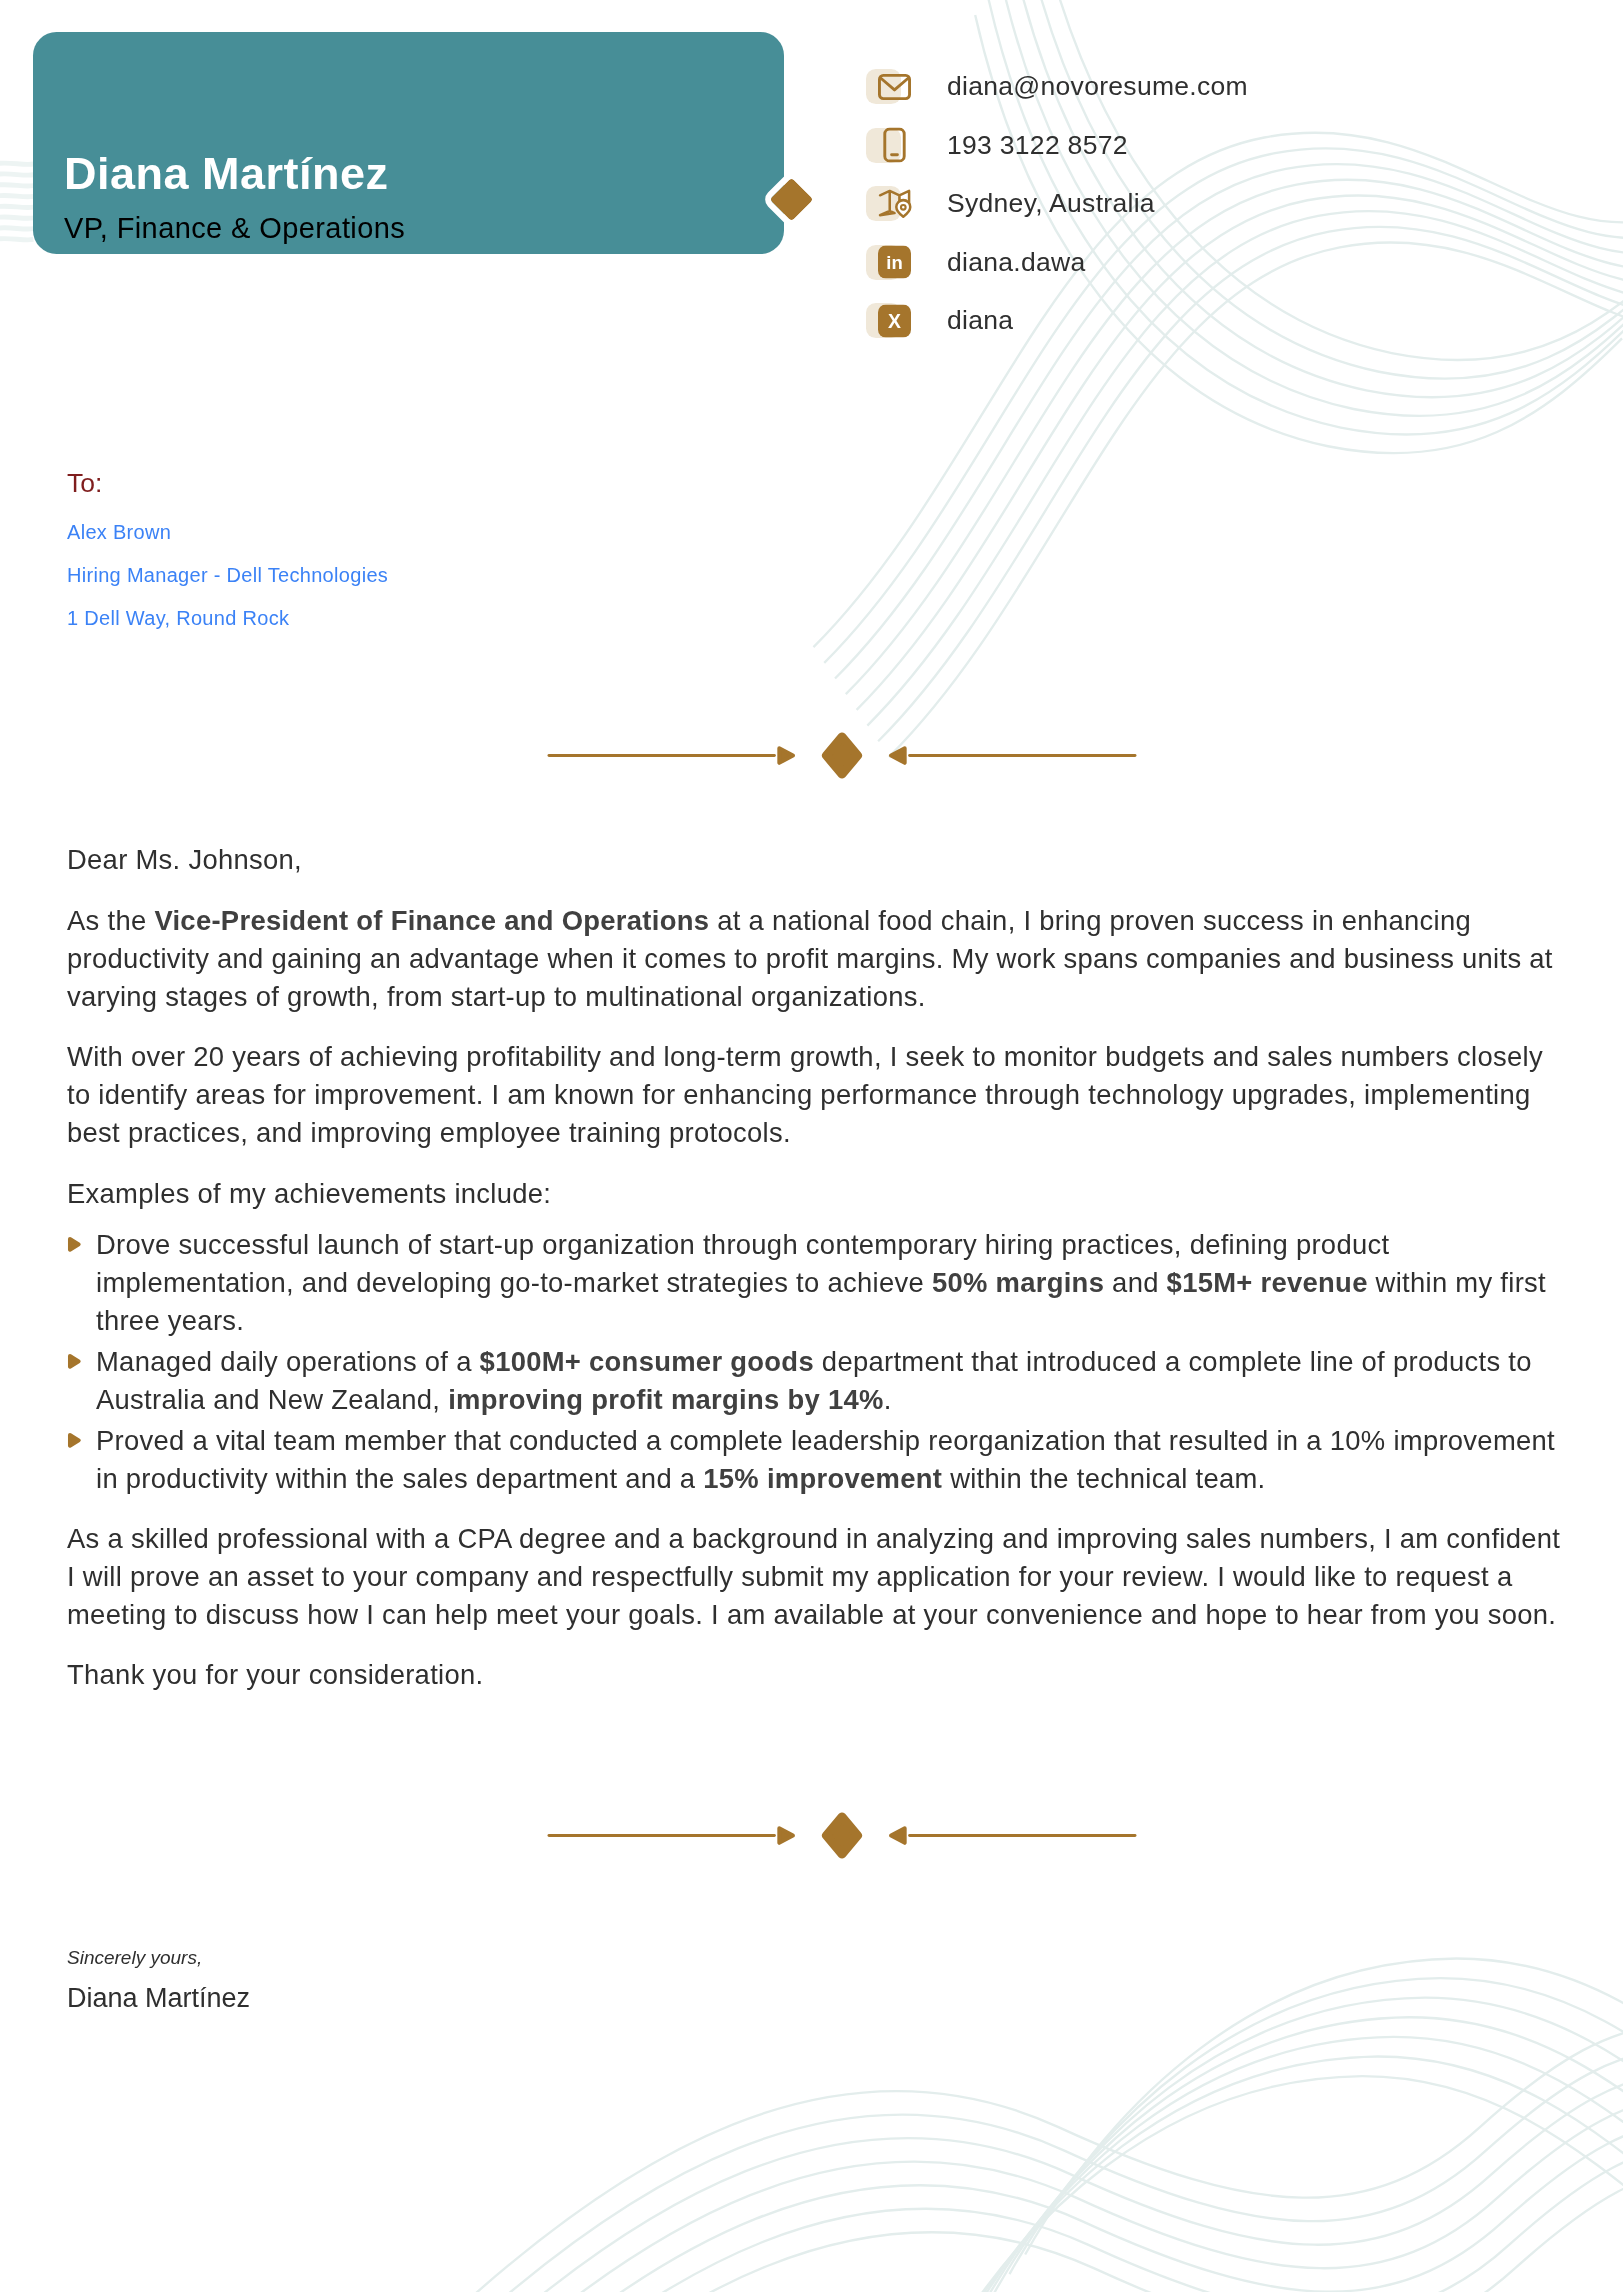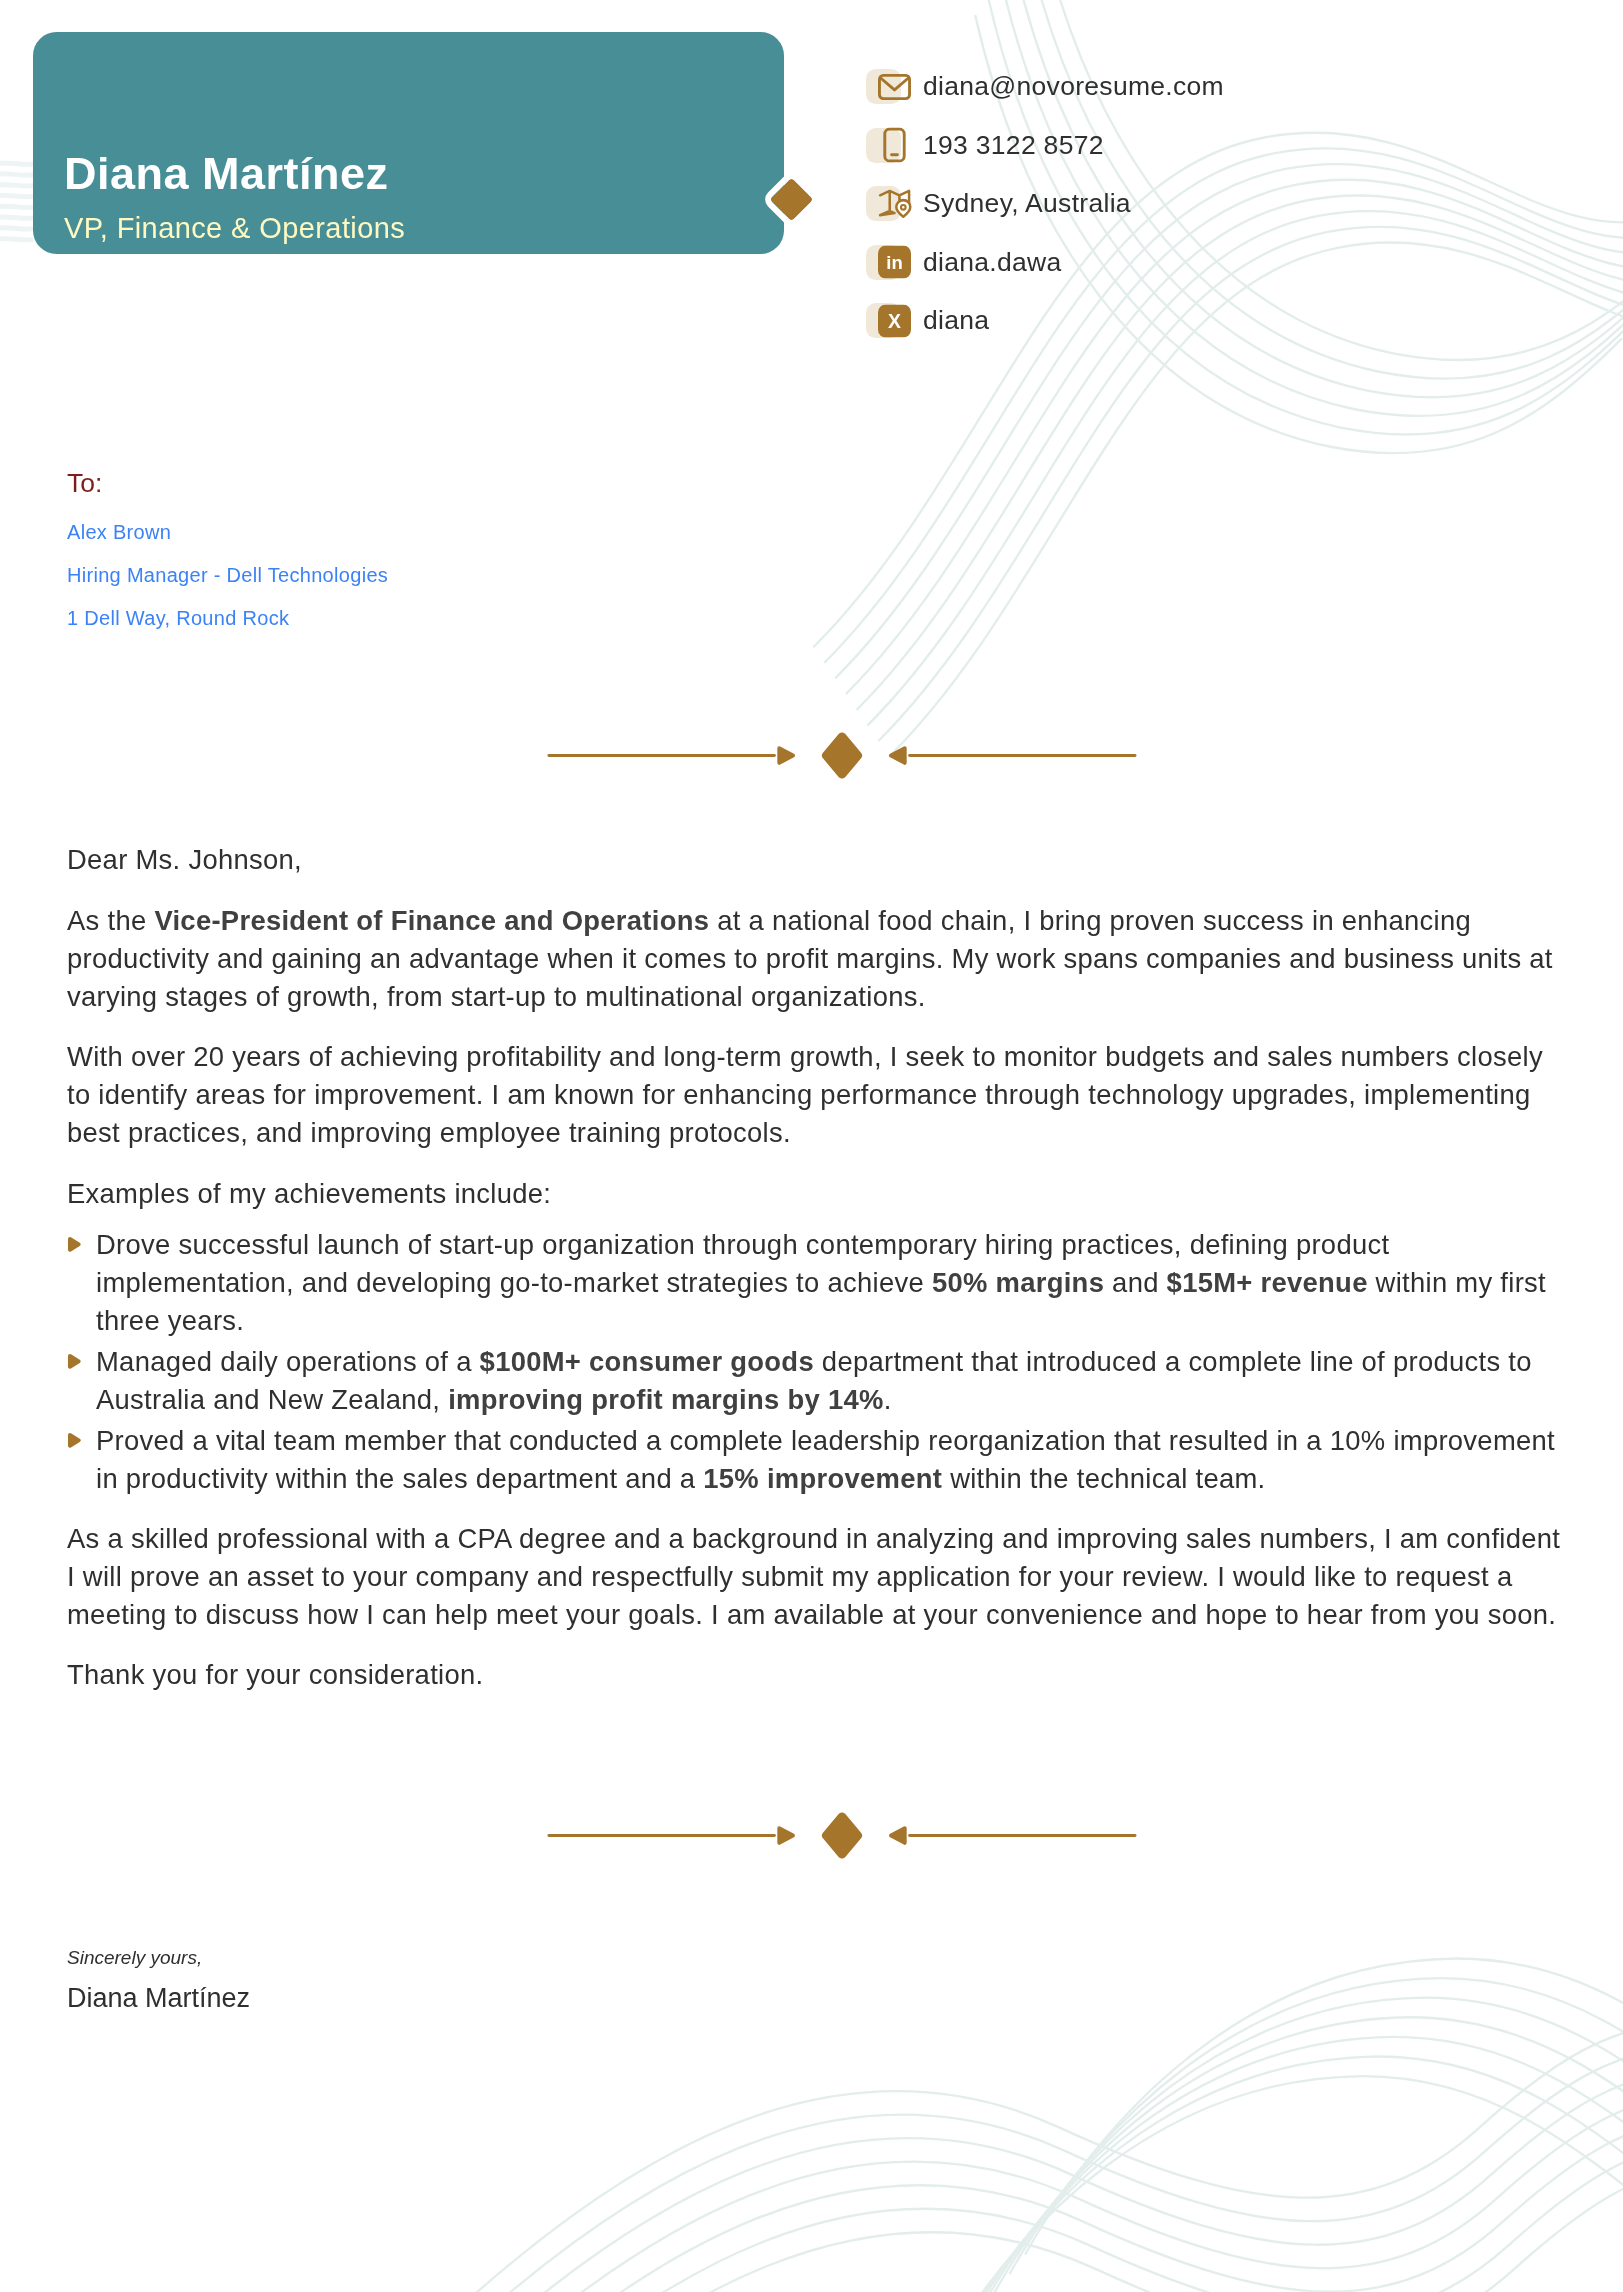--- a/index.html
+++ b/index.html
@@ -21,42 +21,42 @@
     border-radius:23.5px;
     z-index:2;
   }
   .person-name{
     position:absolute;left:31px;top:116px;
     margin:0;
     font-size:45px;font-weight:700;color:#ffffff;letter-spacing:0.5px;
   }
   .job-title{
     position:absolute;left:31px;top:180px;
-    font-size:29px;font-weight:400;color:#fef9c3;letter-spacing:0.4px;
+    font-size:29px;font-weight:400;color:#000000;letter-spacing:0.4px;
   }
   .header-diamond{
     position:absolute;right:-29px;top:146px;
     width:45px;height:45px;
     background:#a5752c;
     border:6.9px solid #ffffff;
     border-radius:9.8px;
     transform:rotate(45deg);
     box-sizing:border-box;
     background-clip:padding-box;
   }
   .header-diamond{box-sizing:content-box;width:31px;height:31px;}
 
   
   .contacts{
     position:absolute;left:866px;top:69px;z-index:2;
     list-style:none;margin:0;padding:0;
     display:flex;flex-direction:column;gap:23.5px;
   }
   .contact{display:flex;align-items:center;height:35px;}
-  .icon-wrap{position:relative;width:57px;height:39px;flex:0 0 57px;}
+  .icon-wrap{position:relative;width:57px;height:39px;flex:0 0 57px;padding-left:24px;}
   .icon-bg{
     position:absolute;left:0;top:2px;width:35px;height:35px;
     background:#ece2d0;opacity:.8;border-radius:9.8px;
   }
   .icon-wrap svg{position:absolute;left:11.8px;top:50%;transform:translateY(-50%);}
   .contact-text{font-size:26.5px;color:#2f2f2f;letter-spacing:0.3px;}
 
   
   .recipient{position:absolute;left:67px;top:468px;z-index:2;}
   .to-label{font-size:26.5px;color:#7f1d1d;margin-bottom:11.8px;}

